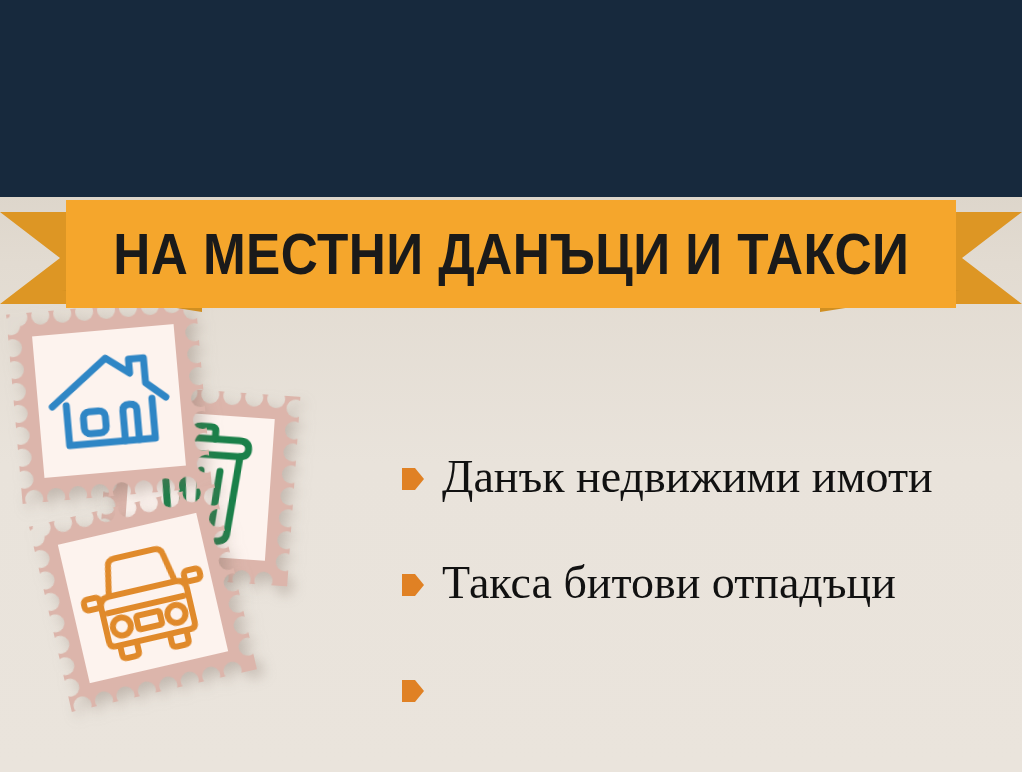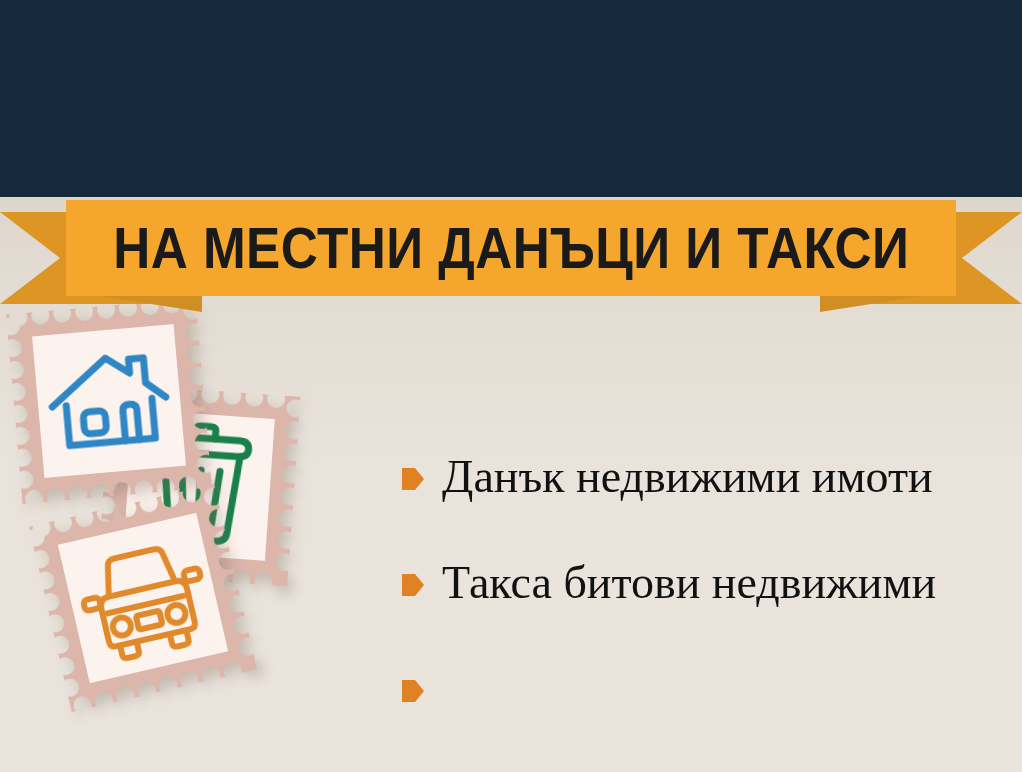--- a/index.html
+++ b/index.html
@@ -112,21 +112,21 @@
   }
   .ribbon-fold.right {
     right: 62px;
     clip-path: polygon(0 0, 140px 0, 140px 0, 0 22px);
   }
   .ribbon-main {
     position: absolute;
     left: 66px;
     top: 4px;
     width: 890px;
-    height: 96px;
+    height: 108px;
     background: #f5a62c;
     display: flex;
     align-items: center;
     justify-content: center;
   }
   .ribbon-text {
     color: #1a1a1a;
     font-family: "Liberation Sans", sans-serif;
     font-weight: bold;
     font-size: 57px;
@@ -428,21 +428,21 @@
       </span>
       <span class="list-label">Данък недвижими имоти</span>
     </div>
 
     <div class="list-item">
       <span class="bullet">
         <svg class="bullet-svg" viewBox="0 0 22 26">
           <path d="M0 2 L13 2 L22 13 L13 24 L0 24 Z" fill="#e08124"></path>
         </svg>
       </span>
-      <span class="list-label">Такса битови недвижими</span>
+      <span class="list-label">Такса битови отпадъци</span>
     </div>
 
     <div class="list-item">
       <span class="bullet">
         <svg class="bullet-svg" viewBox="0 0 22 26">
           <path d="M0 2 L13 2 L22 13 L13 24 L0 24 Z" fill="#e08124"></path>
         </svg>
       </span>
     </div>
   </div>

